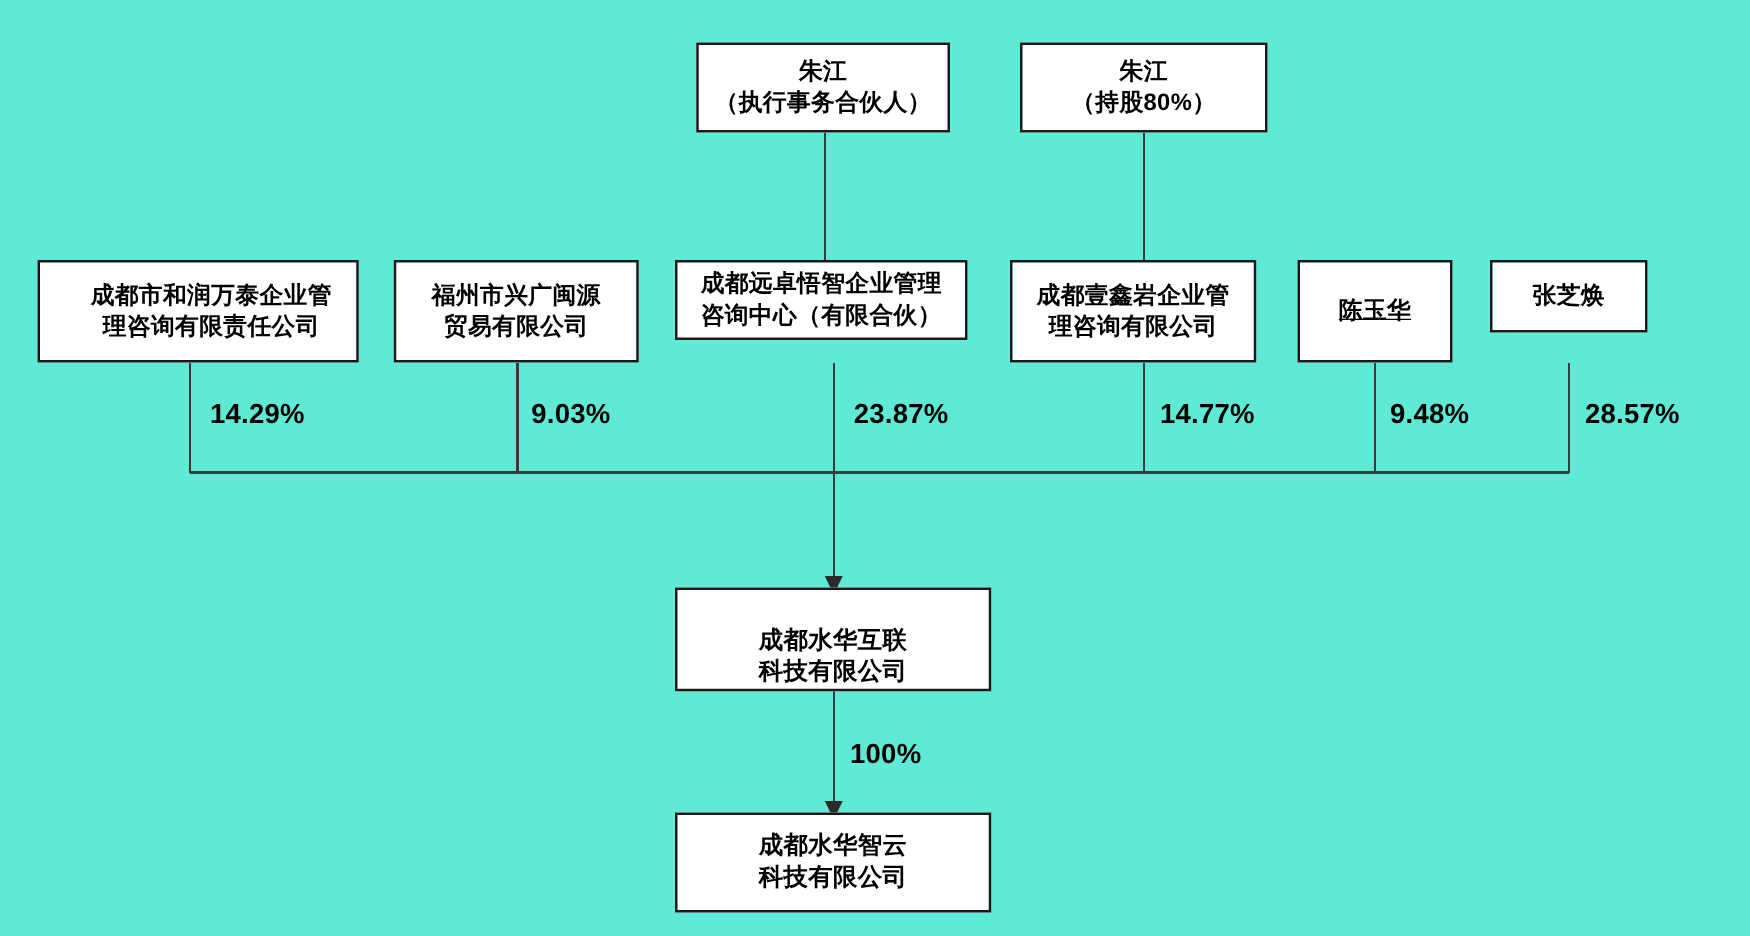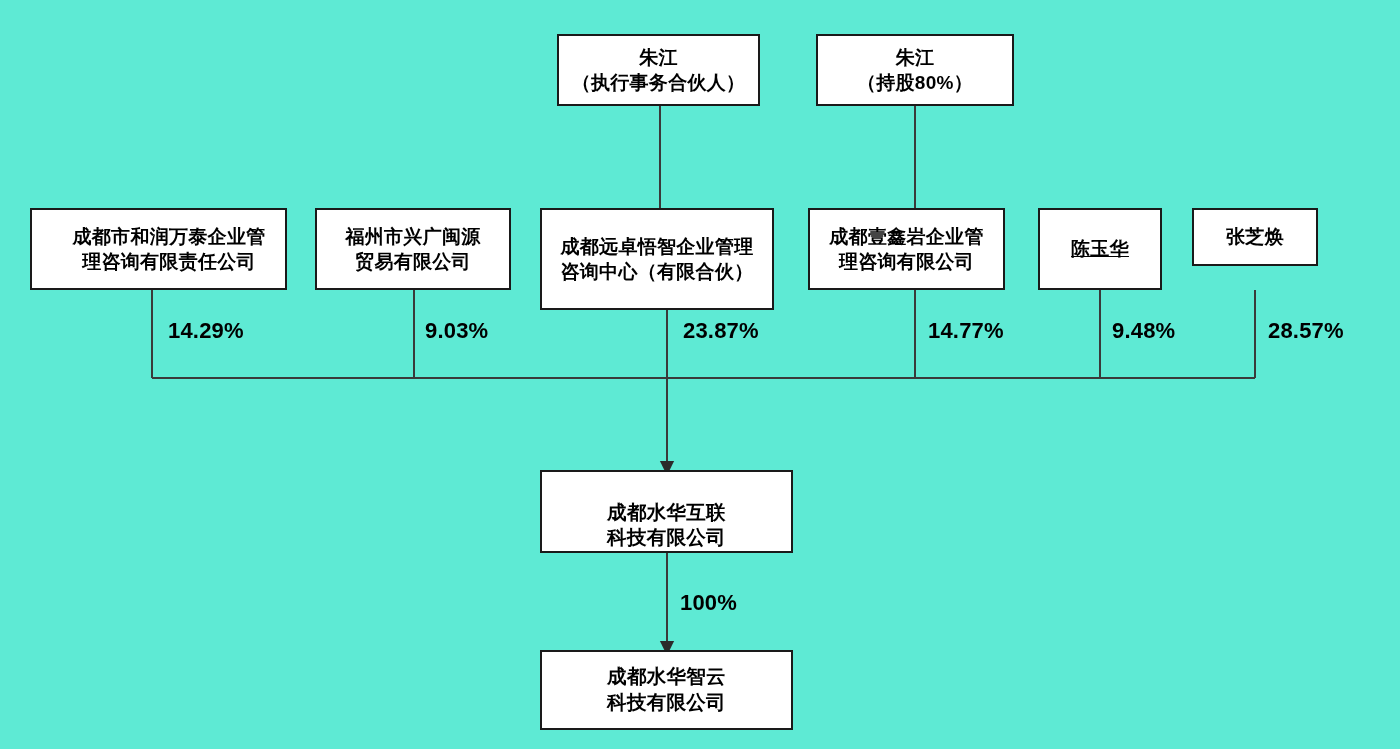--- a/index.html
+++ b/index.html
@@ -97,21 +97,21 @@
 （持股80%）</span>
       </div>
       <div class="node node-mid" style="left: 30px; top: 208px; width: 257px; height: 82px; padding-left: 21px;">
         <span class="node-label">成都市和润万泰企业管
 理咨询有限责任公司</span>
       </div>
       <div class="node node-mid" style="left: 315px; top: 208px; width: 196px; height: 82px;">
         <span class="node-label">福州市兴广闽源
 贸易有限公司</span>
       </div>
-      <div class="node node-mid" style="left: 540px; top: 208px; width: 234px; height: 102px;">
+      <div class="node node-mid" style="left: 540px; top: 208px; width: 234px; height: 64px;">
         <span class="node-label">成都远卓悟智企业管理
 咨询中心（有限合伙）</span>
       </div>
       <div class="node node-mid" style="left: 808px; top: 208px; width: 197px; height: 82px;">
         <span class="node-label">成都壹鑫岩企业管
 理咨询有限公司</span>
       </div>
       <div class="node node-mid" style="left: 1038px; top: 208px; width: 124px; height: 82px; text-decoration: underline;">
         <span class="node-label">陈玉华</span>
       </div>

